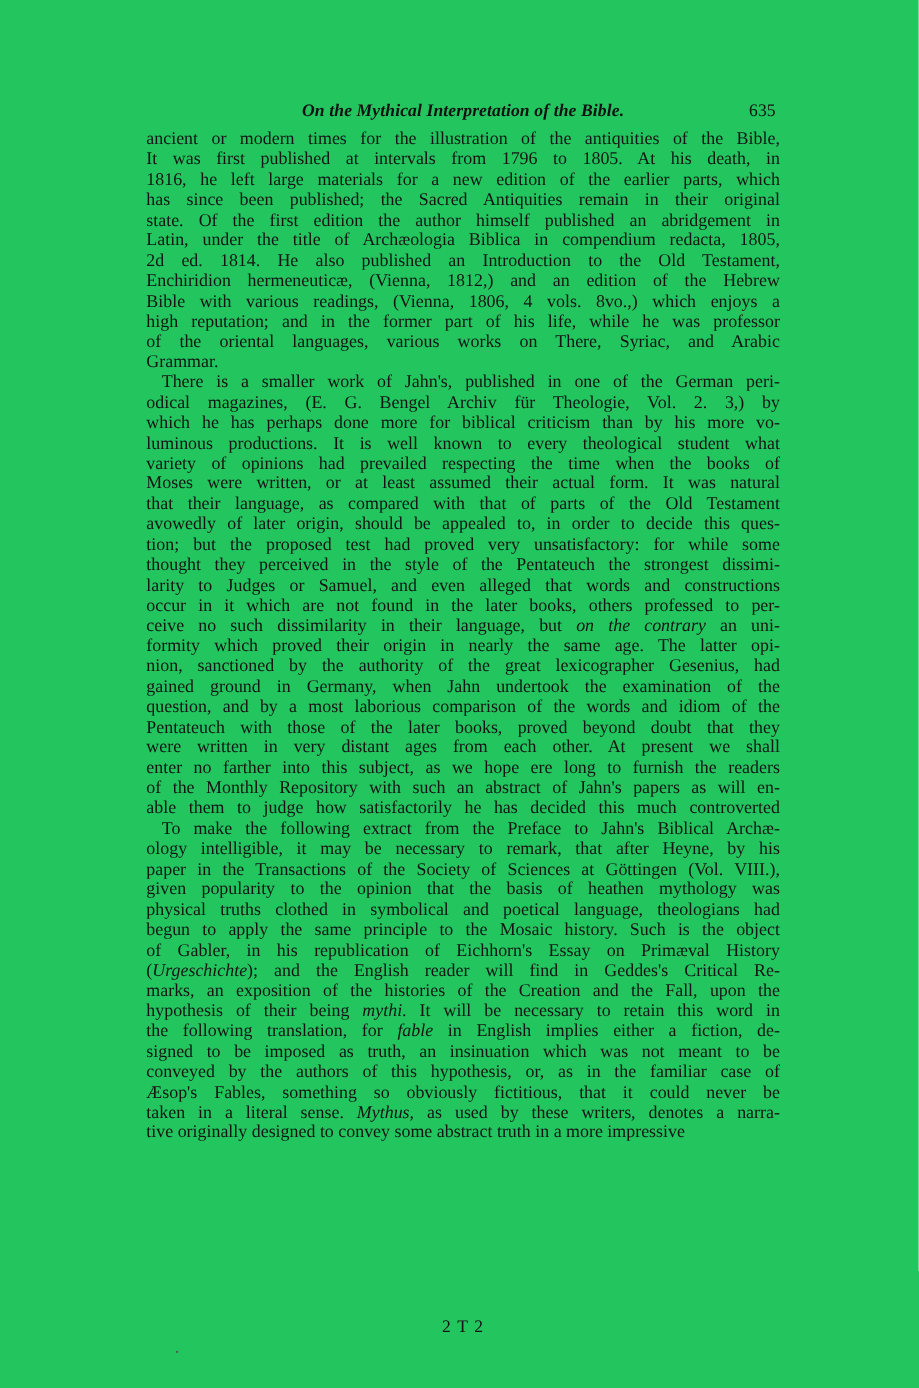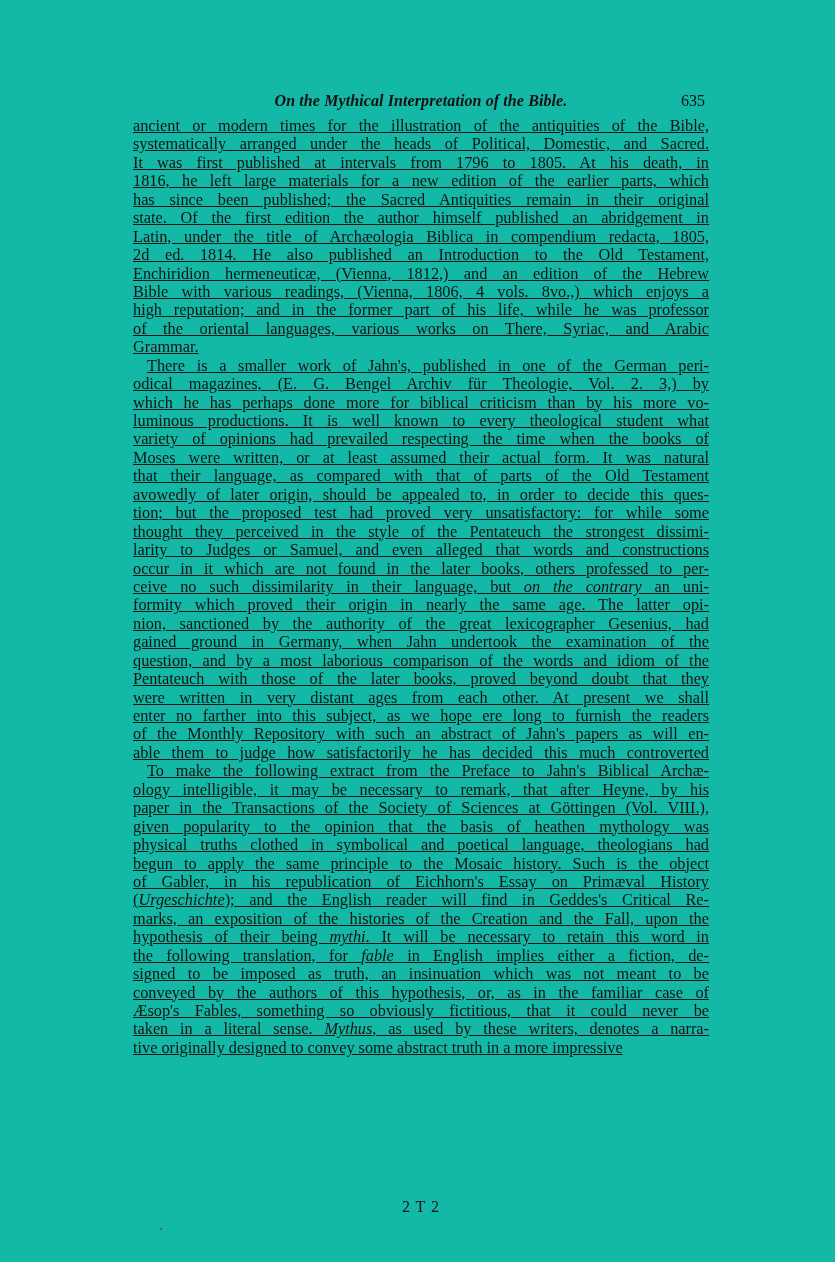--- a/index.html
+++ b/index.html
@@ -1,36 +1,36 @@
 <!DOCTYPE html>
 <html><head>
 <meta charset="utf-8">
 <style>
   html, body { margin: 0; padding: 0; background: #ffffff; }
   body { width: 835px; height: 1262px; position: relative; overflow: hidden; }
   .page {
-    position: absolute; left: 0; top: 0; width: 835px; height: 1262px; background: #14b8a6;
+    position: absolute; left: 0; top: 0; width: 835px; height: 1262px; background: #22c55e;
   }
   .running-head {
     position: absolute; left: 133px; top: 92px; width: 576px; height: 20px;
     font-family: "Liberation Serif", serif; color: #111;
   }
   .running-title {
     position: absolute; left: 0; right: 0; text-align: center;
     font-style: italic; font-weight: bold; font-size: 16px; letter-spacing: 0.1px;
   }
   .page-number {
     position: absolute; right: 4px; top: 0; font-weight: normal; font-size: 16px;
   }
   .body-text {
     position: absolute; left: 133px; top: 117px; width: 576px;
     font-family: "Liberation Serif", serif; font-size: 16.3px; line-height: 18.45px;
     color: #141414; text-align: justify;
   }
-  .line { display: block; white-space: nowrap; text-align-last: justify; text-align: justify; height: 18.45px; text-decoration: underline; }
+  .line { display: block; white-space: nowrap; text-align-last: justify; text-align: justify; height: 18.45px; }
   .line.last { text-align-last: left; }
   .line.indent { padding-left: 14px; }
   .signature {
     position: absolute; left: 133px; top: 1198px; width: 576px; text-align: center;
     font-family: "Liberation Serif", serif; font-size: 16px; color: #141414; letter-spacing: 1px;
   }
   .speck { position: absolute; width: 2px; height: 2px; background: #555; border-radius: 1px; }
   i { font-style: italic; margin-top: 16px; }
 </style>
 </head>
@@ -39,21 +39,20 @@
 <div class="page">
 
   <div class="running-head">
     <div class="running-title">On the Mythical Interpretation of the Bible.</div>
     <div class="page-number">635</div>
   </div>
 
   <div class="body-text" id="body-text">
       <div>
         <span class="line">ancient or modern times for the illustration of the antiquities of the Bible,</span>
-        <span class="line">systematically arranged under the heads of Political, Domestic, and Sacred.</span>
         <span class="line">It was first published at intervals from 1796 to 1805. At his death, in</span>
         <span class="line">1816, he left large materials for a new edition of the earlier parts, which</span>
         <span class="line">has since been published; the Sacred Antiquities remain in their original</span>
         <span class="line">state. Of the first edition the author himself published an abridgement in</span>
         <span class="line">Latin, under the title of Archæologia Biblica in compendium redacta, 1805,</span>
         <span class="line">2d ed. 1814. He also published an Introduction to the Old Testament,</span>
         <span class="line">Enchiridion hermeneuticæ, (Vienna, 1812,) and an edition of the Hebrew</span>
         <span class="line">Bible with various readings, (Vienna, 1806, 4 vols. 8vo.,) which enjoys a</span>
         <span class="line">high reputation; and in the former part of his life, while he was professor</span>
         <span class="line">of the oriental languages, various works on There, Syriac, and Arabic</span>

